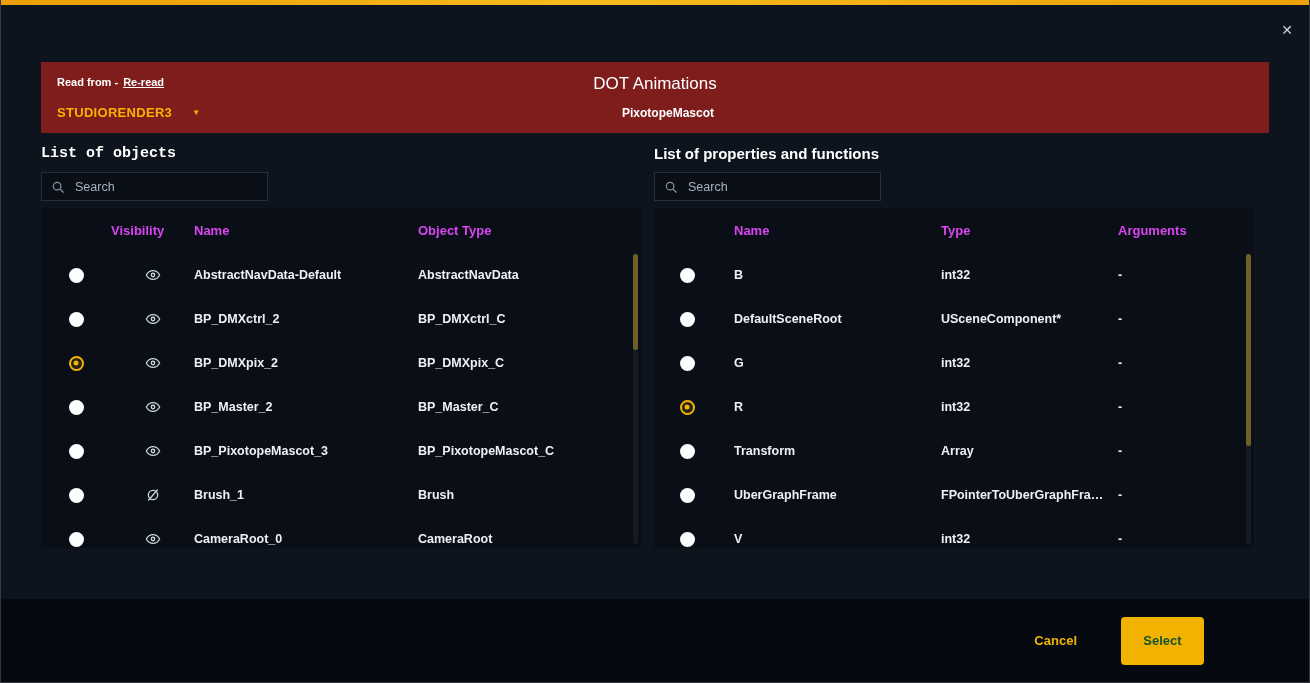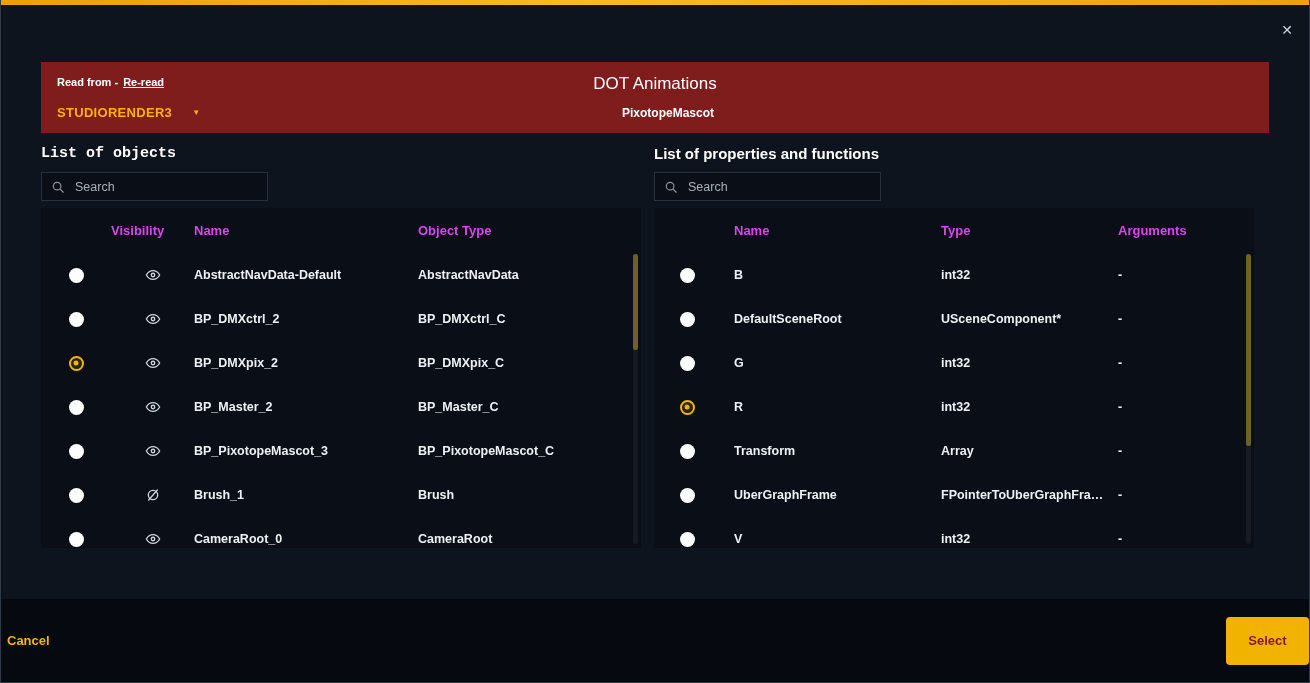--- a/index.html
+++ b/index.html
@@ -97,30 +97,30 @@
     background: rgba(255,255,255,0.05); border-radius: 3px;
   }
   .scroll-thumb { position: absolute; top: 0; left: 0; width: 5px; border-radius: 3px; background: #6f6126; }
   .thumb-objects { height: 96px; }
   .thumb-props { height: 192px; }
 
   
   .footer {
     position: absolute; left: 0; right: 0; bottom: 0; height: 83px;
     background: #060a10;
-    display: flex; align-items: center; justify-content: space-between;
-    gap: 38px;
+    display: flex; align-items: center; justify-content: flex-end;
+    padding-right: 105px; gap: 38px;
   }
   .cancel-btn {
     background: none; border: none; cursor: pointer;
     color: #f5b400; font-size: 13px; font-weight: 700; font-family: inherit;
   }
   .select-btn {
     width: 83px; height: 48px; border: none; border-radius: 4px; cursor: pointer;
-    background: #f2b300; color: #7f1d1d; font-size: 13px; font-weight: 700; font-family: inherit;
+    background: #f2b300; color: #14532d; font-size: 13px; font-weight: 700; font-family: inherit;
   }
 </style>
 </head>
 <body>
 
 <div class="window">
   <div class="top-accent"></div>
 
   <button class="close-btn">✕</button>
 

